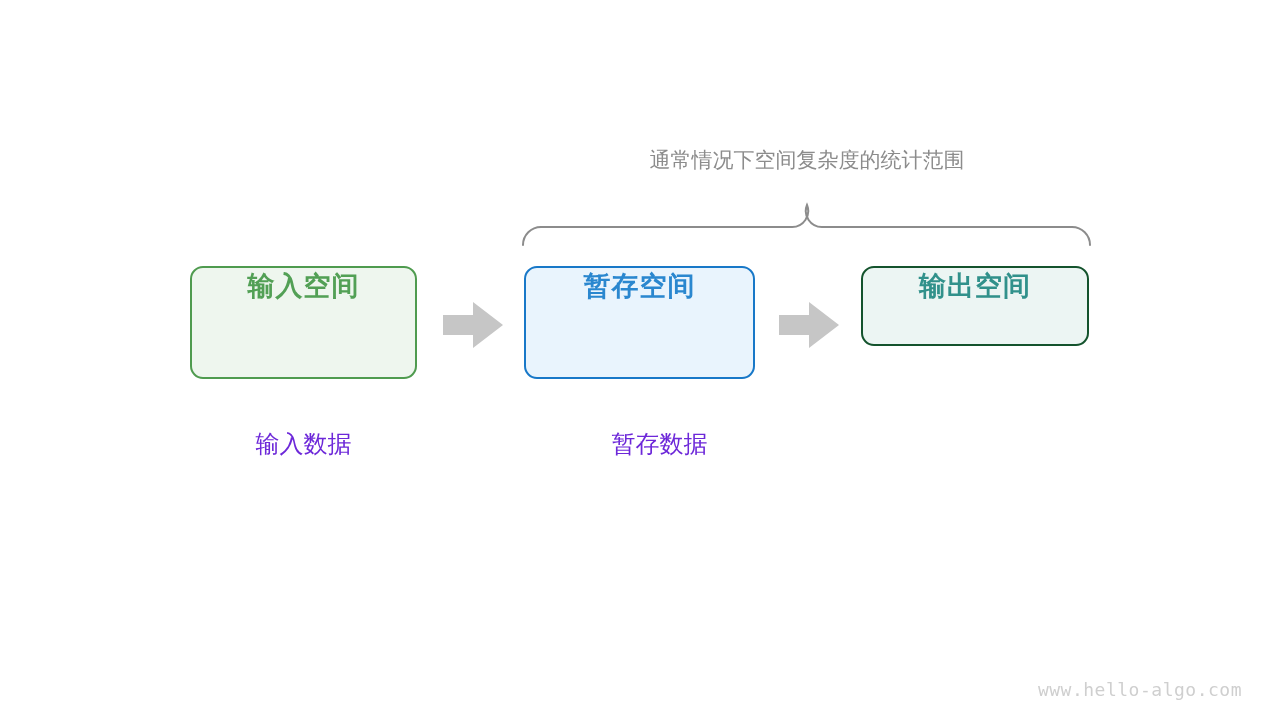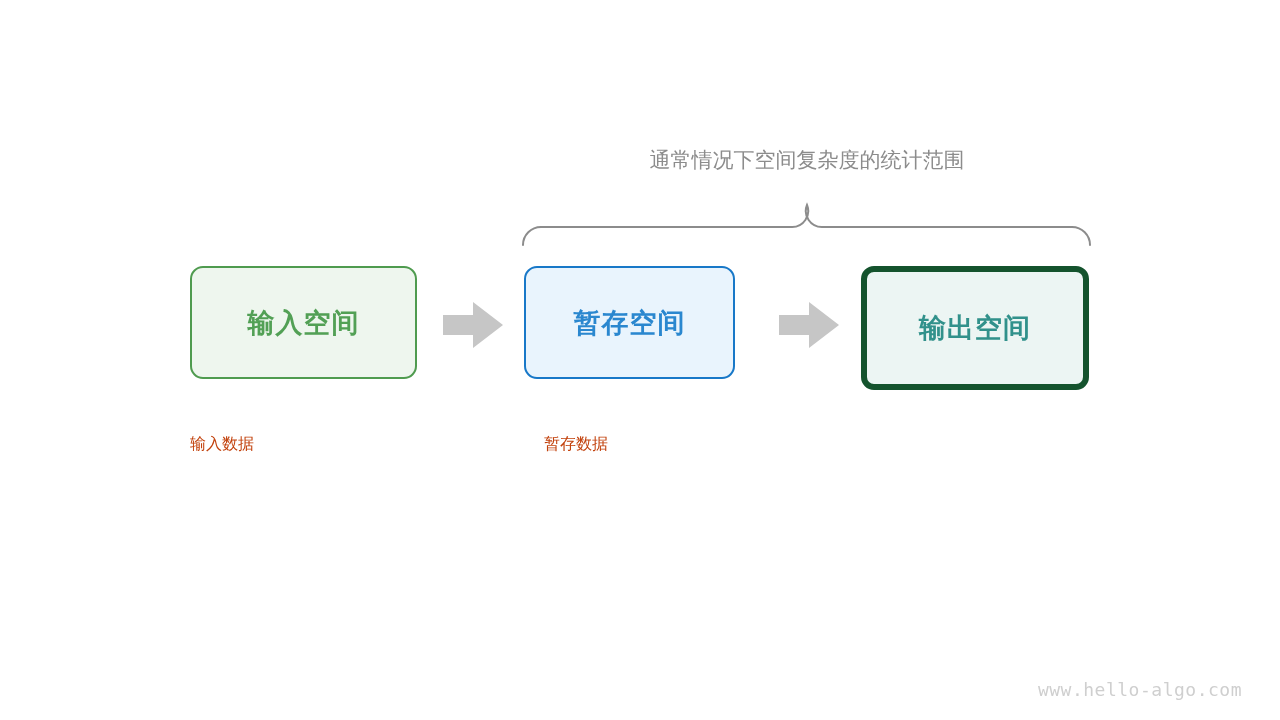--- a/index.html
+++ b/index.html
@@ -38,62 +38,62 @@
     width: 600px;
     height: 70px;
   }
 
   
   .box {
     position: absolute;
     box-sizing: border-box;
     border-radius: 13px;
     display: flex;
-    align-items: center;
     justify-content: center;
     font-size: 27px;
     font-weight: 700;
     letter-spacing: 1px;
   }
   .box-input {
     left: 190px;  top: 266px;
     width: 227px; height: 113px;
     border: 2px solid #4f9b4f;
     background: #eef6ee;
     color: #52a055;
   }
   .box-temp {
     left: 524px;  top: 266px;
-    width: 211px; height: 113px;
+    width: 231px; height: 113px;
     border: 2px solid #1878c8;
     background: #e9f4fd;
     color: #2a87cf;
   }
   .box-output {
     left: 861px;  top: 266px;
-    width: 228px; height: 124px;
-    border: 6px solid #14532d;
+    width: 228px; height: 80px;
+    border: 2px solid #14532d;
     background: #ecf5f3;
     color: #31918b;
   }
 
   
   .arrow {
     position: absolute;
     width: 60px;
     height: 46px;
   }
   .arrow-1 { left: 443px; top: 302px; }
   .arrow-2 { left: 779px; top: 302px; }
 
   
   .sub-list {
     position: absolute;
-    font-size: 16px;
-    color: #c2410c;
+    text-align: center;
+    font-size: 24px;
+    color: #6d28d9;
     line-height: 48px;
   }
   .sub-input  { left: 190px; top: 420px; width: 227px; }
   .sub-temp   { left: 544px; top: 420px; width: 231px; }
   .sub-output { left: 861px; top: 420px; width: 228px; }
   .sub-list div { white-space: nowrap; }
 
   
   .watermark {
     position: absolute;

